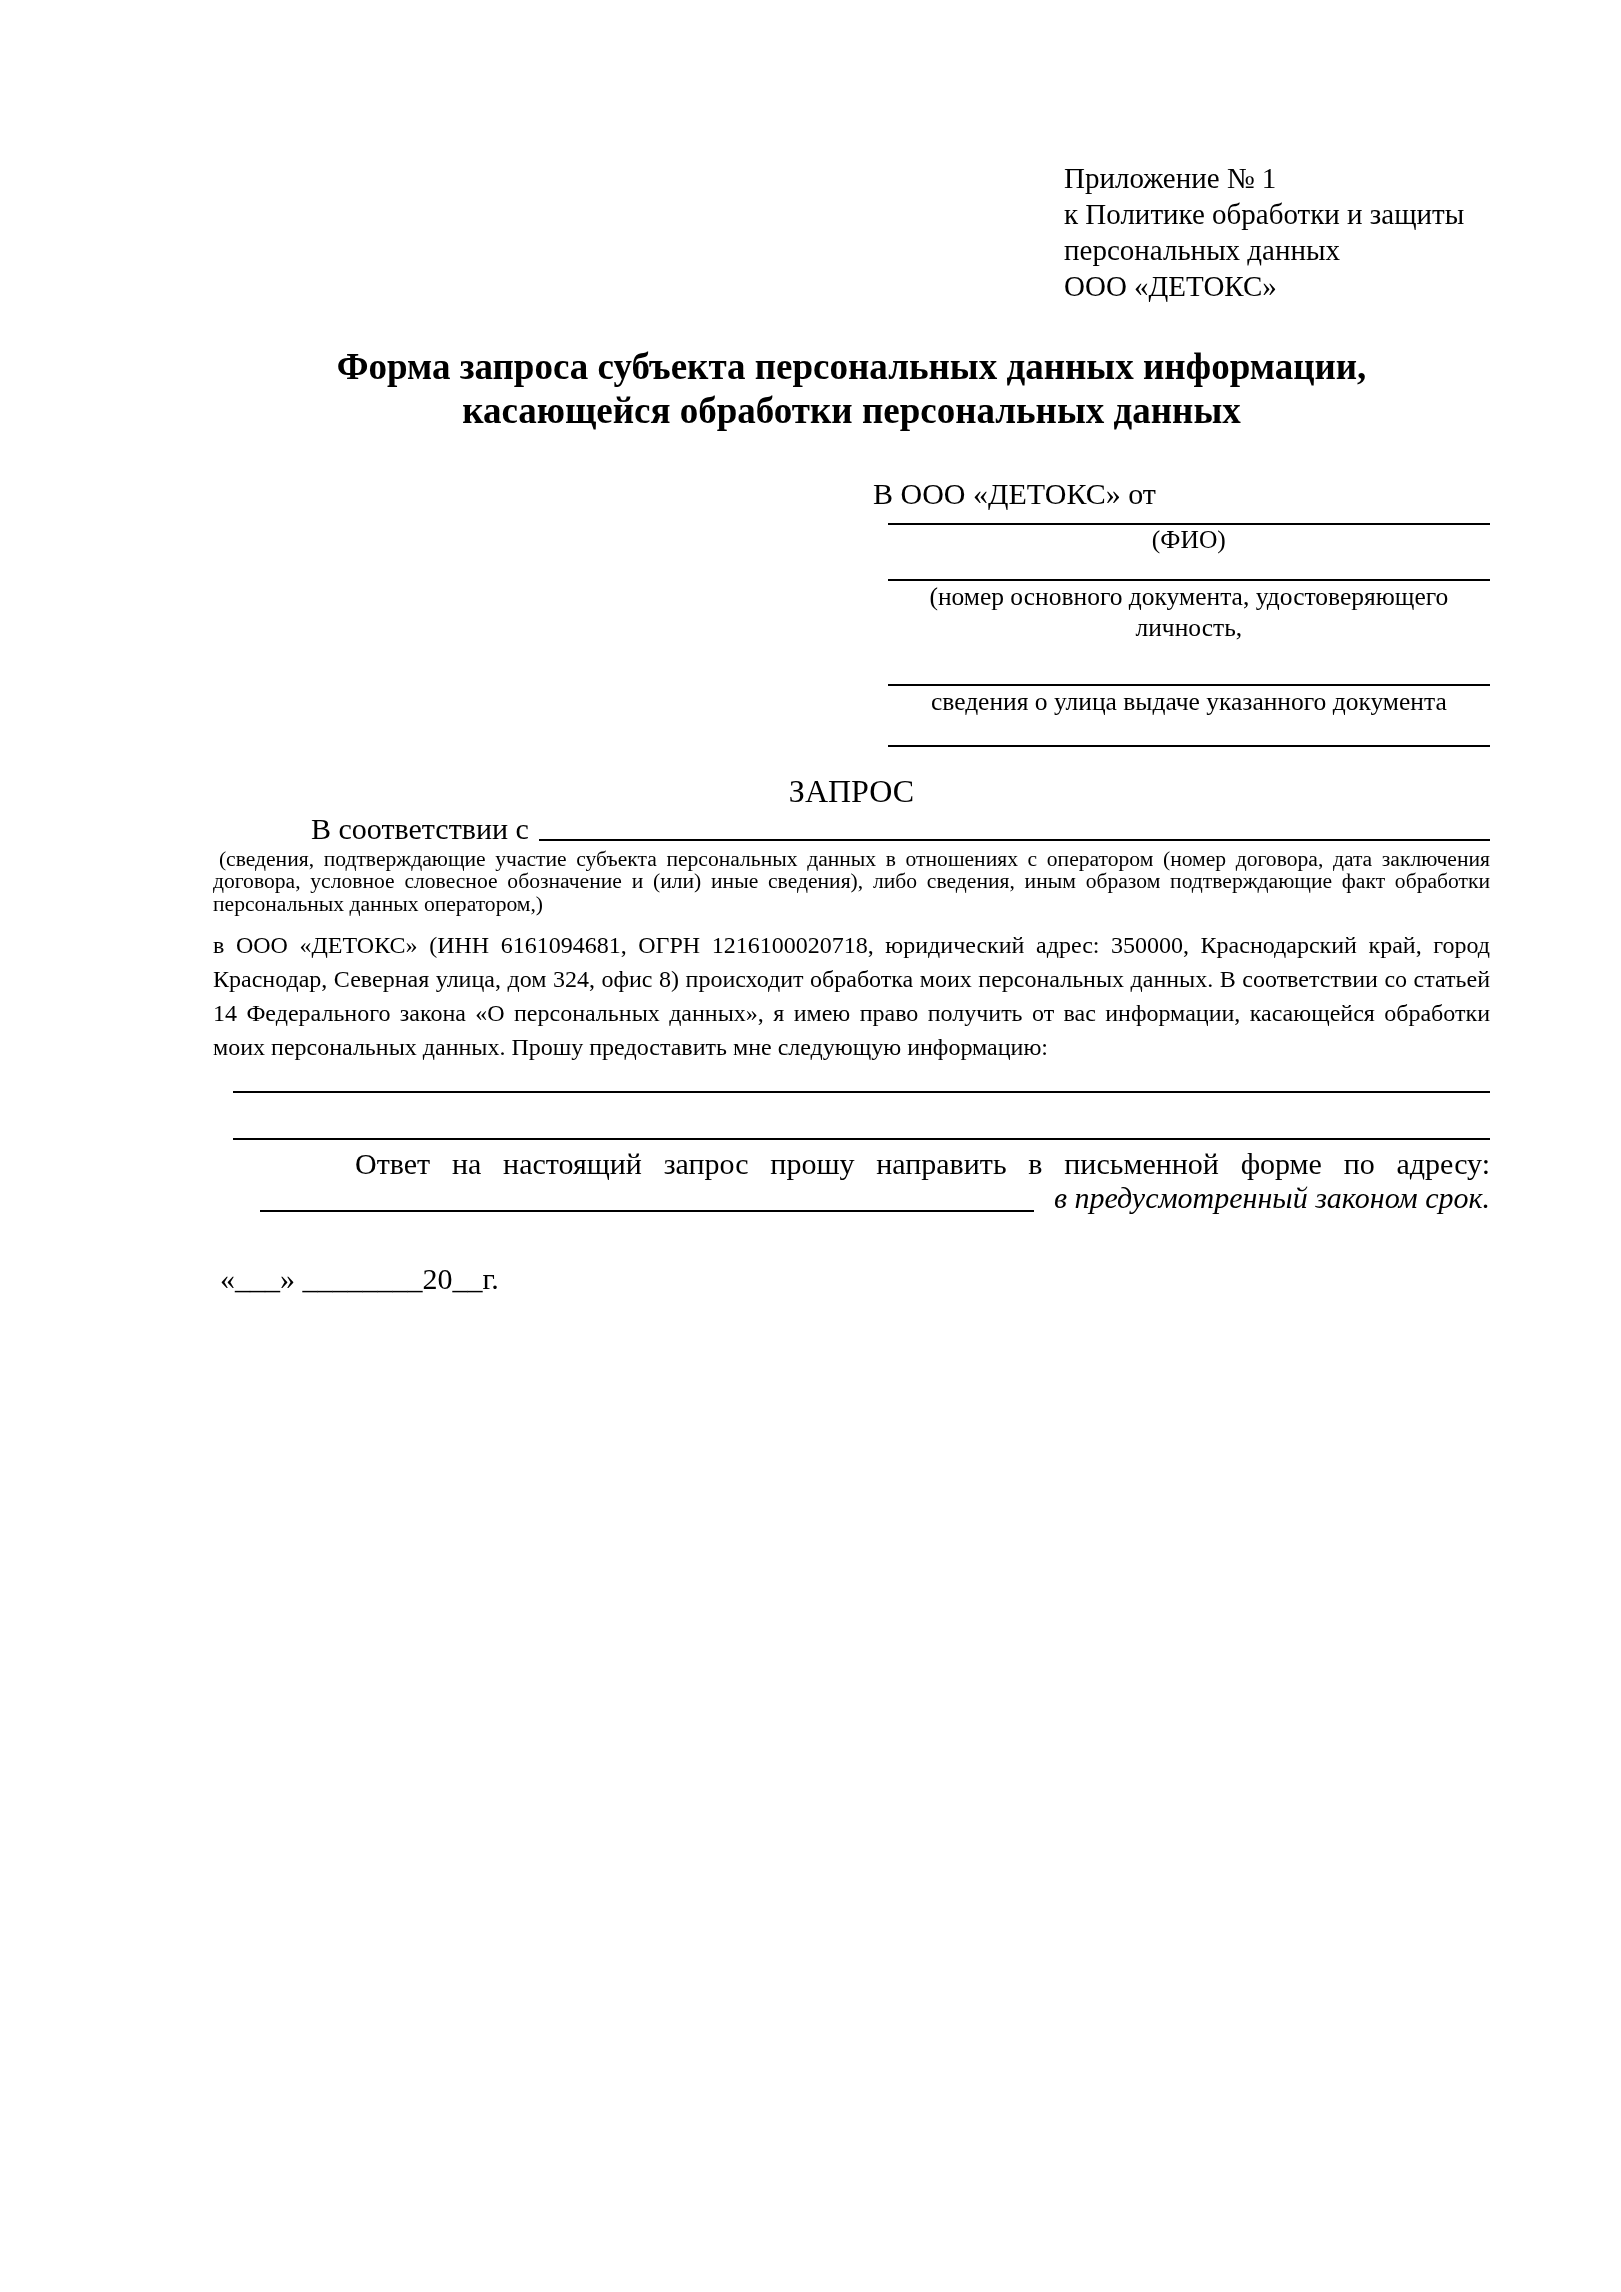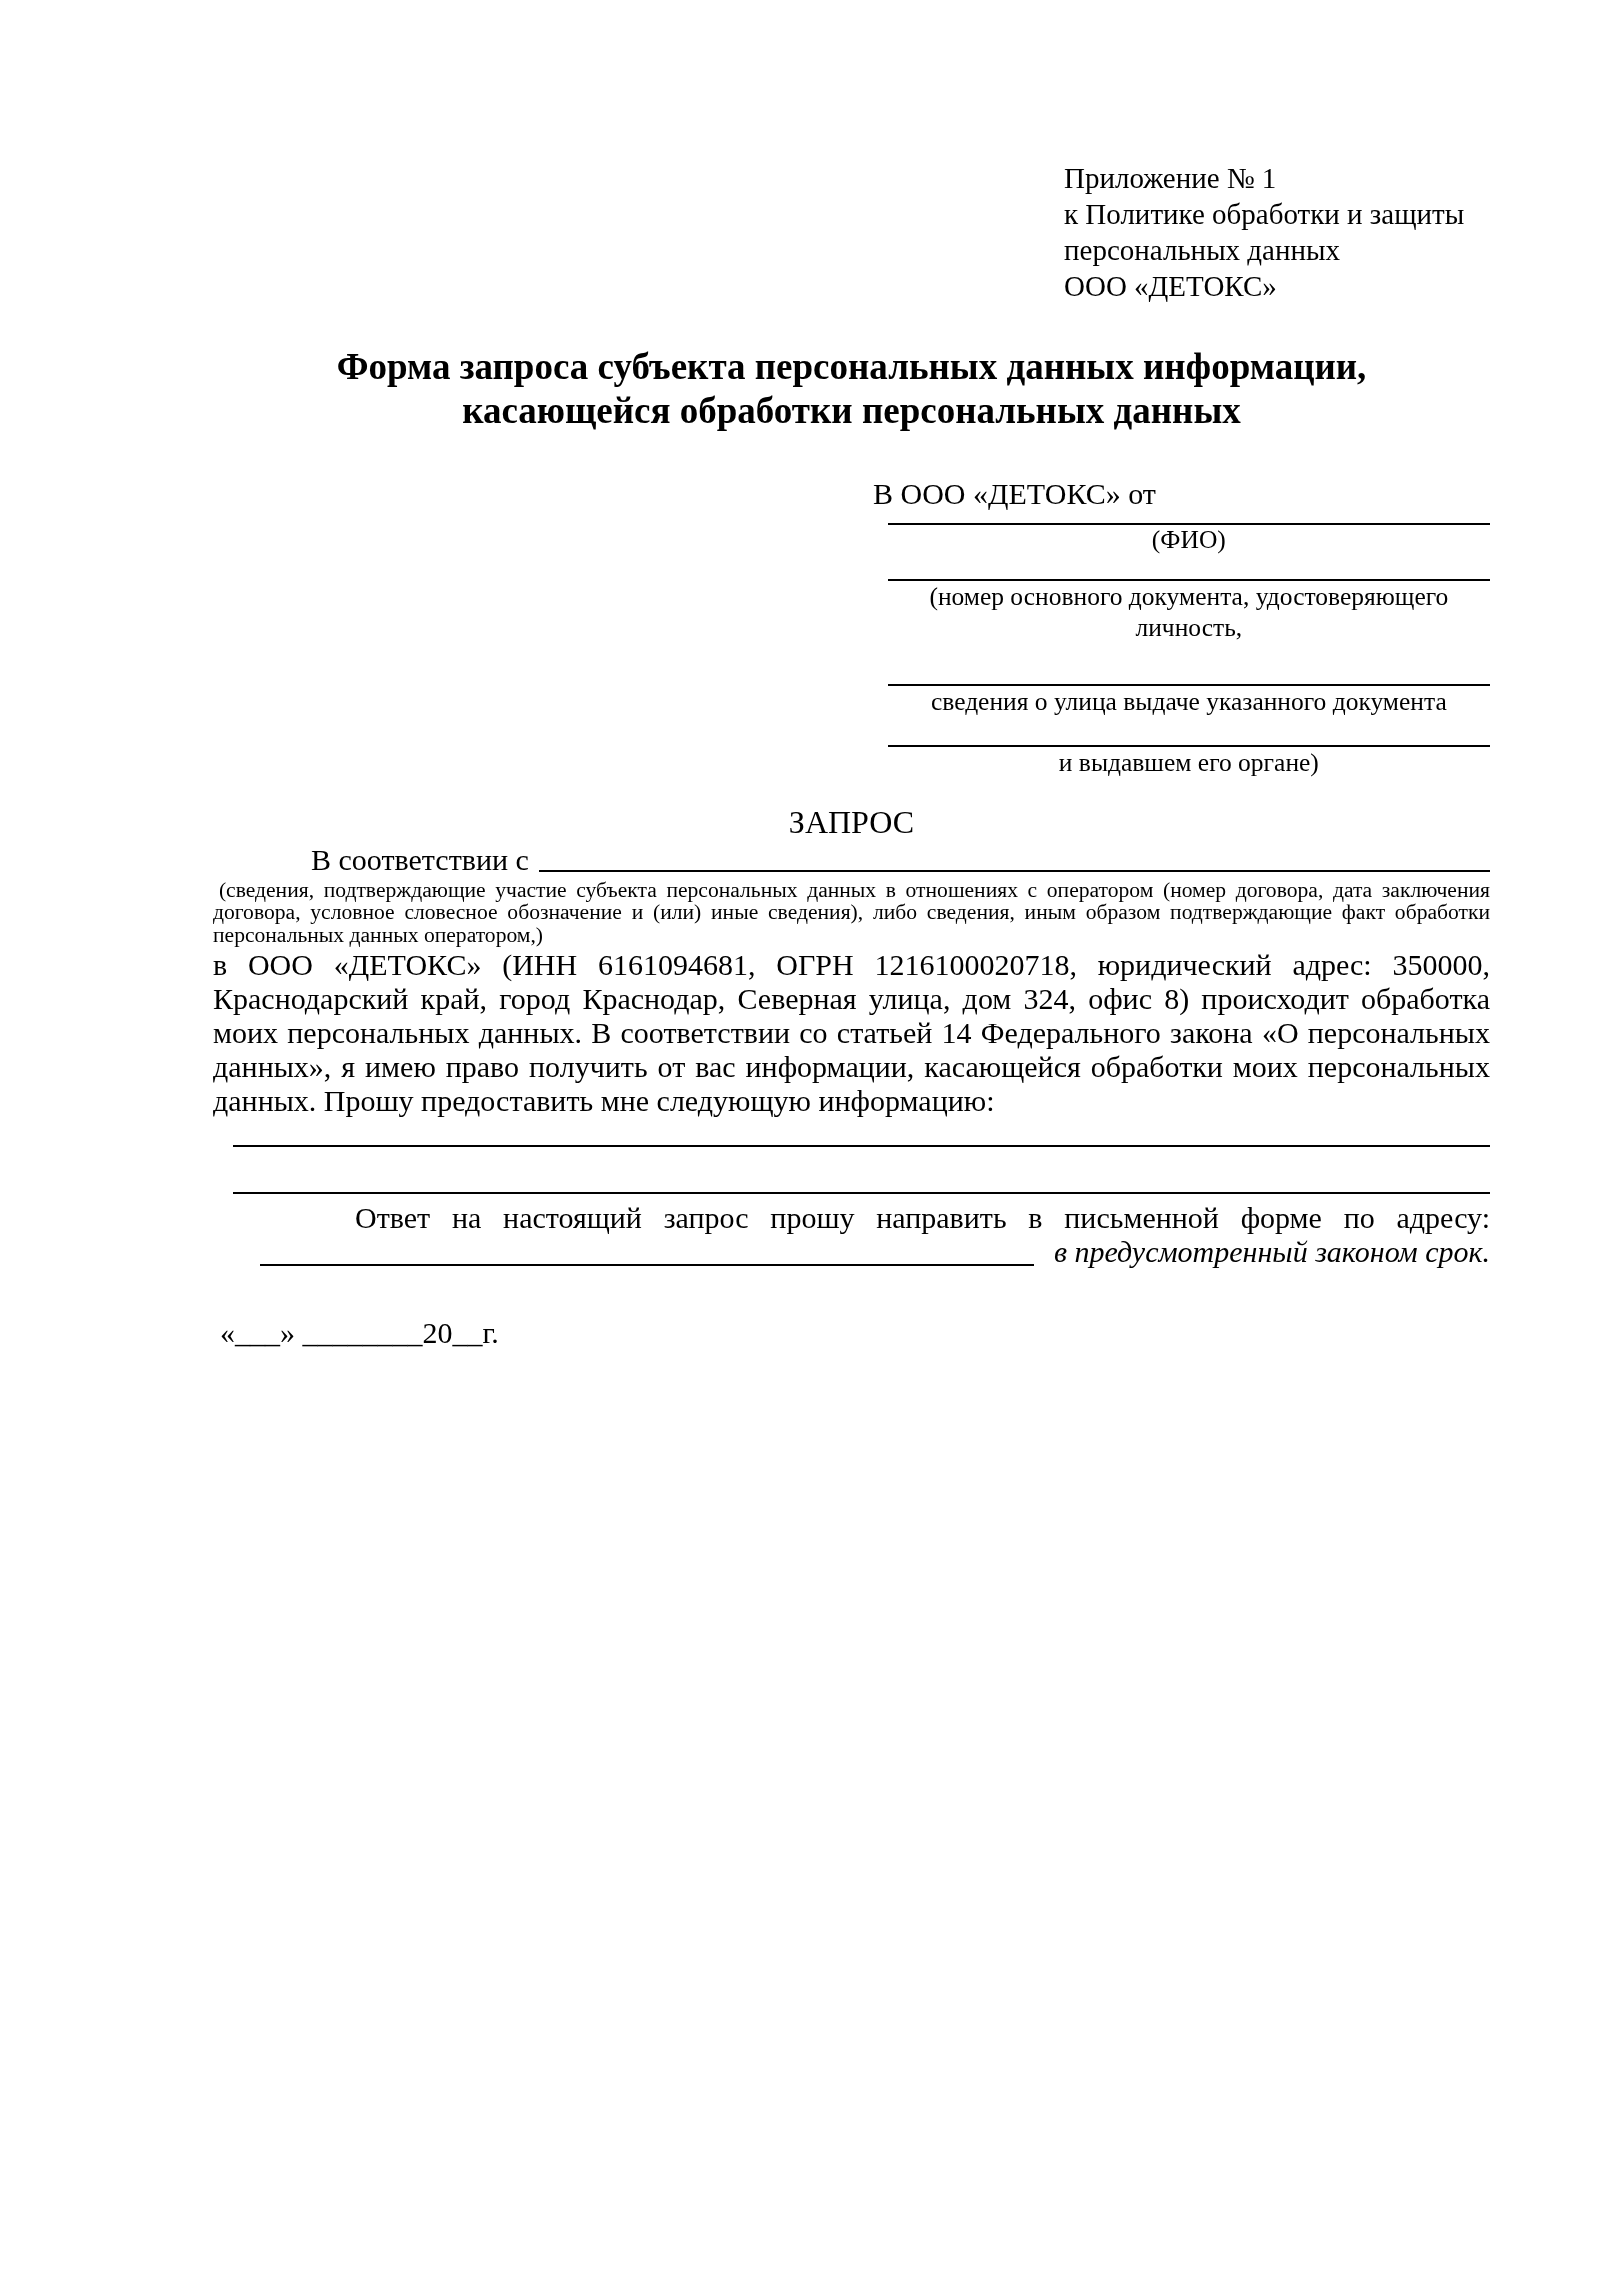--- a/index.html
+++ b/index.html
@@ -85,23 +85,23 @@
 
   .fine-note {
     margin-top: 2px;
     font-size: 21.6px;
     line-height: 22.5px;
     text-align: justify;
     text-indent: 5.9px;
   }
 
   .body-par {
-    margin-top: 2px;
+    margin-top: 13px;
     text-align: justify;
-    font-size: 30px;
+    font-size: 24px;
     line-height: 34px;
   }
 
   .blank-rule {
     margin-left: 19.6px;
     border-bottom: 2.9px solid #000;
     height: 0;
   }
   .blank-1 { margin-top: 26.5px; }
   .blank-2 { margin-top: 45px; }
@@ -171,21 +171,20 @@
     <div class="field-rule rule-1"></div>
     <div class="field-caption cap-center cap-fio">(ФИО)</div>
 
     <div class="field-rule rule-2"></div>
     <div class="field-caption cap-left">(номер основного документа, удостоверяющего личность,</div>
 
     <div class="field-rule rule-3"></div>
     <div class="field-caption cap-center">сведения о улица выдаче указанного документа</div>
 
     <div class="field-rule rule-4"></div>
-    <div class="field-caption cap-center">и выдавшем его органе)</div>
   </div>
 
   <div class="zapros-head">ЗАПРОС</div>
 
   <div class="sootv-row">
     <span class="sootv-prefix">В соответствии с</span>
     <span class="inline-rule"></span>
   </div>
 
   <div class="fine-note">(сведения, подтверждающие участие субъекта персональных данных в отношениях с оператором (номер договора, дата заключения договора, условное словесное обозначение и (или) иные сведения), либо сведения, иным образом подтверждающие факт обработки персональных данных оператором,)</div>

